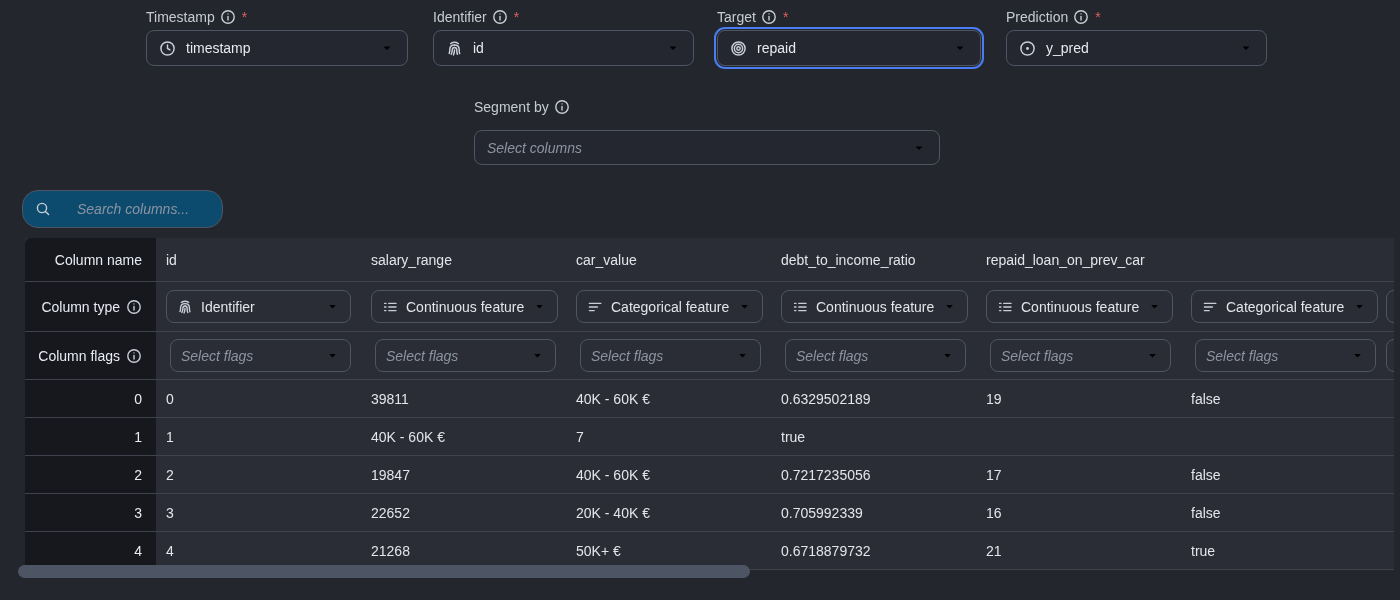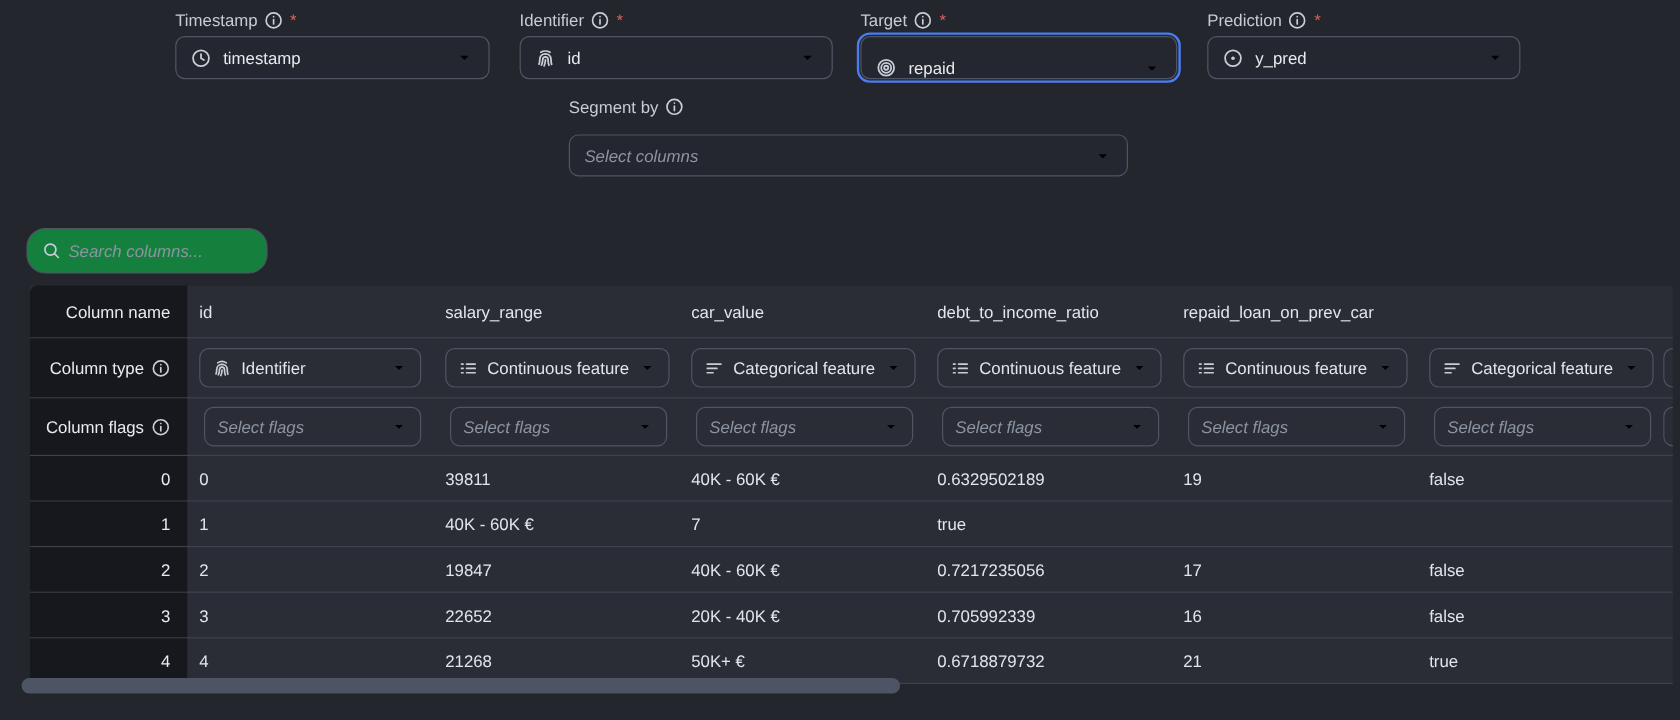--- a/index.html
+++ b/index.html
@@ -17,32 +17,32 @@
   .field-label { display:flex; align-items:center; gap:5px; font-size:14px; color:#c7ccd4; height:18px; }
   .ast { color:#e0605c; font-size:14px; margin-left:1px; }
   .sel {
     display:flex; align-items:center; gap:10px;
     height:36px; padding:0 12px;
     border:1px solid #4e5563; border-radius:8px;
     background:#24272f; font-size:14px; color:#e7eaef;
     cursor:pointer;
   }
   .sel .chev { margin-left:auto; }
-  .sel.focused { outline:2px solid #4a7df2; outline-offset:1px;align-items:flex-end; }
+  .sel.focused { outline:2px solid #4a7df2; outline-offset:1px; }
   .placeholder { color:#8c94a2; font-style:italic; }
 
   .icon { flex:0 0 auto; display:block; }
   .stroke { stroke:#c9ced6; fill:none; stroke-width:1.4; stroke-linecap:round; stroke-linejoin:round; }
 
   
   .search {
-    display:flex; align-items:center; gap:6px;
+    display:flex; align-items:center; gap:26px;
     width:201px; height:38px; padding:0 12px;
     border:1px solid #4e5563; border-radius:16px;
-    background:#15803d; cursor:text;
+    background:#0c4a6e; cursor:text;
   }
   .search input {
     background:transparent; border:none; outline:none;
     color:#e7eaef; font-size:14px; width:100%;
     font-family:"Liberation Sans", sans-serif;
   }
   .search input::placeholder { color:#8c94a2; font-style:italic; }
 
   
   .table { left:25px; top:238px; width:1369px; background:#2a2d35; }
@@ -201,21 +201,21 @@
     <svg class="icon stroke" width="17" height="17" viewBox="0 0 16 16">
         <use href="#i-pred"></use>
       </svg>
     <span>y_pred</span>
     <svg class="icon chev" width="16" height="16" viewBox="0 0 16 16">
         <use href="#i-chev"></use>
       </svg>
   </div>
 </div>
 
-<div class="abs" style="left:474px; top:80px; width:466px">
+<div class="abs" style="left:474px; top:98px; width:466px">
   <div class="field-label">
     <span>Segment by</span>
     <svg class="icon stroke" width="16" height="16" viewBox="0 0 16 16">
         <use href="#i-info"></use>
       </svg>
   </div>
   <div class="sel" style="margin-top:14px; height:35px">
     <span class="placeholder">Select columns</span>
     <svg class="icon chev" width="16" height="16" viewBox="0 0 16 16">
         <use href="#i-chev"></use>

